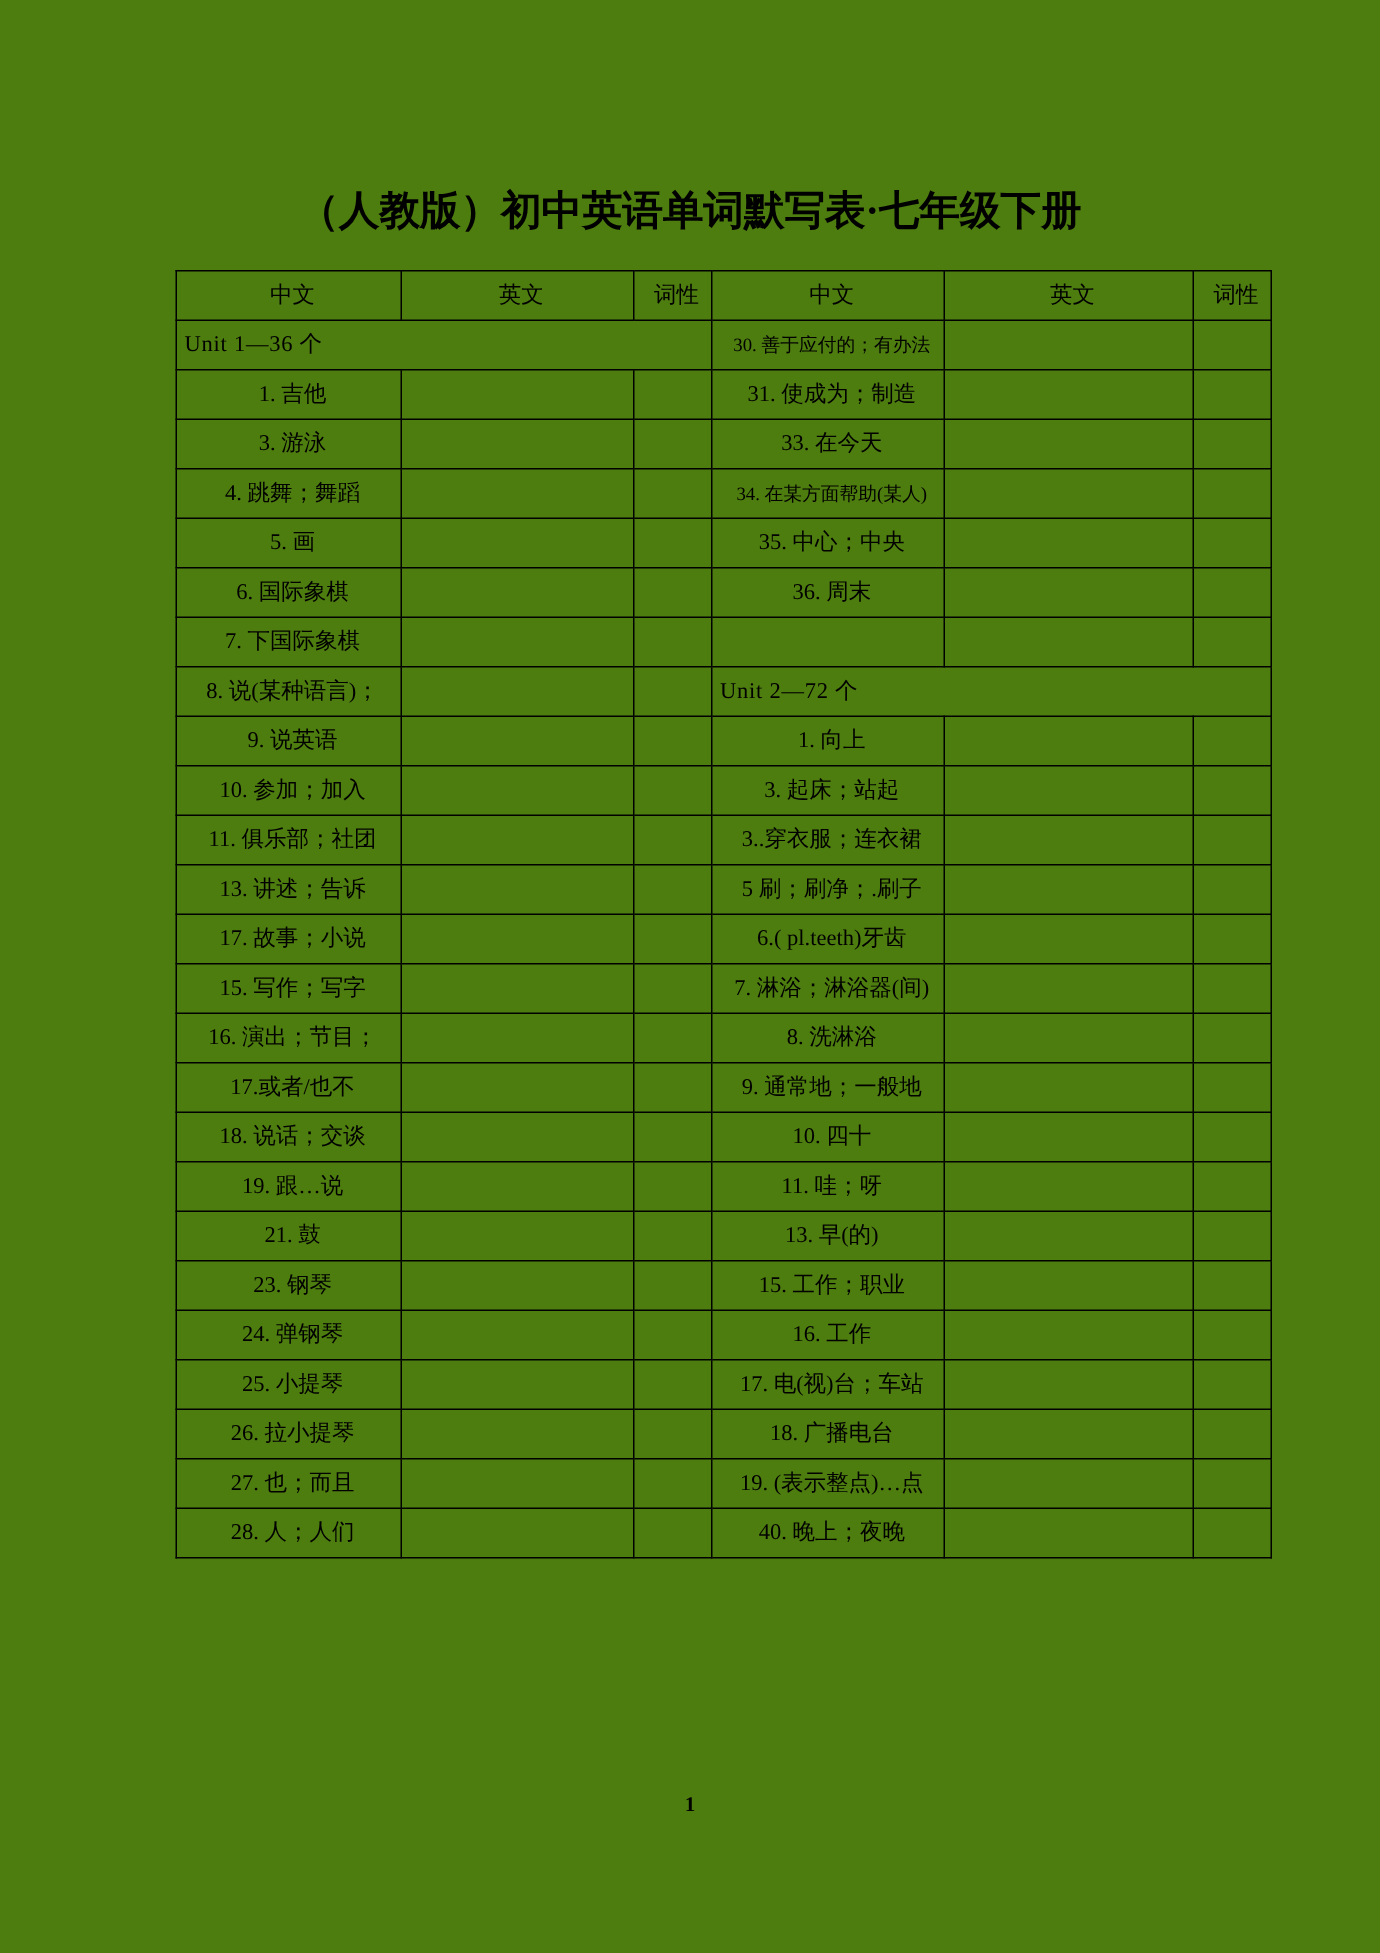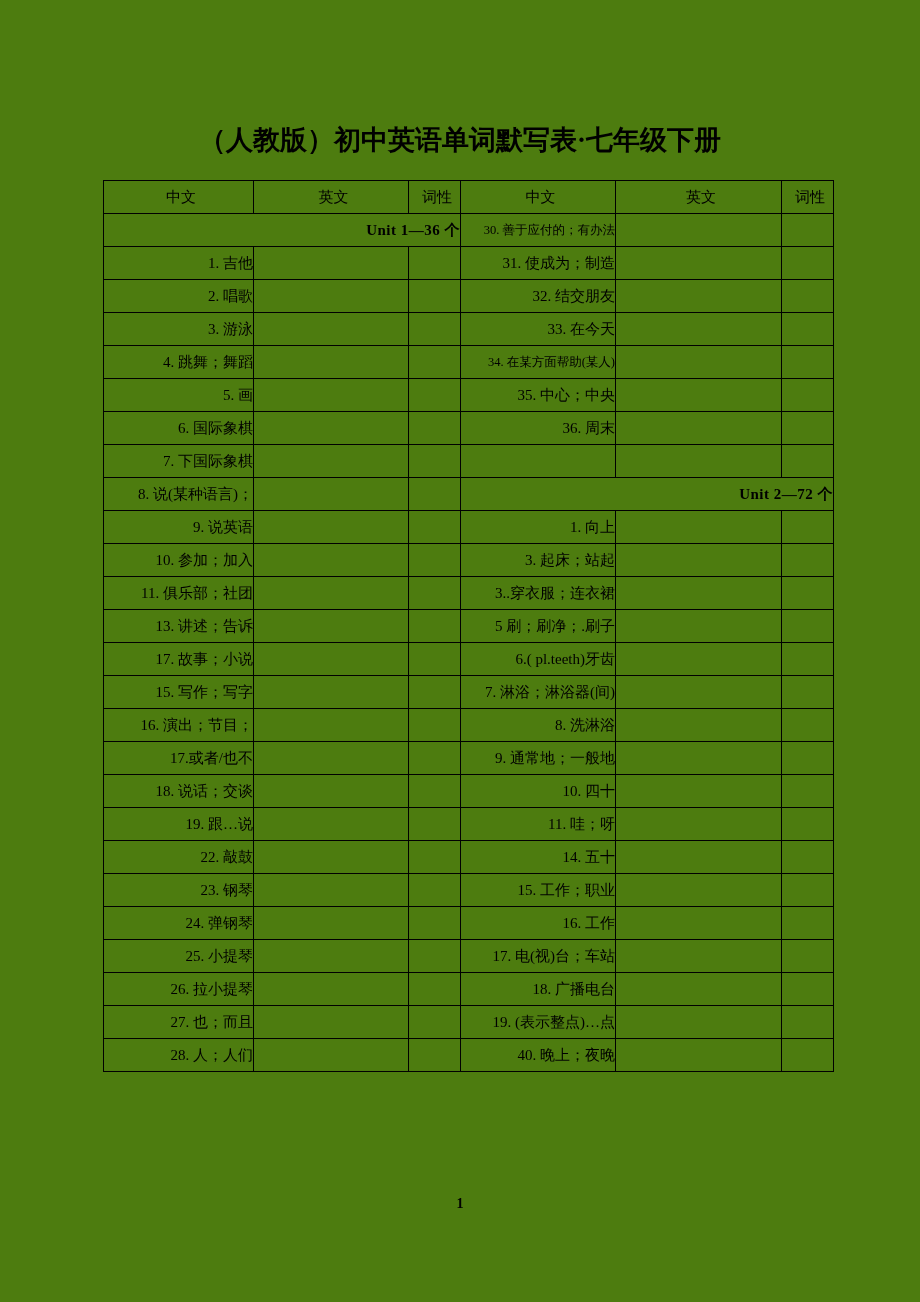--- a/index.html
+++ b/index.html
@@ -29,21 +29,21 @@
     width: 920px;
     text-align: center;
     font-size: 27px;
     font-weight: bold;
     letter-spacing: 0px;
     font-family: "Liberation Serif", "DejaVu Serif", serif;
     white-space: nowrap;
   }
   table.wordtable {
     position: absolute;
-    left: 103px;
+    left: 117px;
     top: 180px;
     width: 730px;
     border-collapse: collapse;
     table-layout: fixed;
   }
   table.wordtable td {
     border: 1px solid #000000;
     height: 32px;
     padding: 0 0 0 5px;
     font-size: 15px;
@@ -61,28 +61,28 @@
   col.c-pos2 { width: 52px; }
 
   td.colhead {
     text-align: center;
     font-size: 15px;
     padding-left: 0;
     height: 27px;
     line-height: 27px;
   }
   td.unithead {
-    text-align: right;
-    font-weight: bold;
+    text-align: left;
+    font-weight: normal;
     font-size: 19px;
     padding-left: 0;
     letter-spacing: 0.5px;
   }
   td.cn {
-    text-align: right;
+    text-align: center;
   }
   td.cn.small {
     font-size: 12.5px;
   }
   td.blank { }
   .pagenum {
     position: absolute;
     left: 0;
     top: 1196px;
     width: 920px;
@@ -124,28 +124,20 @@
         </tr>
         <tr>
           <td class="cn">1. 吉他</td>
           <td class="blank"></td>
           <td class="blank"></td>
           <td class="cn">31. 使成为；制造</td>
           <td class="blank"></td>
           <td class="blank"></td>
         </tr>
         <tr>
-          <td class="cn">2. 唱歌</td>
-          <td class="blank"></td>
-          <td class="blank"></td>
-          <td class="cn">32. 结交朋友</td>
-          <td class="blank"></td>
-          <td class="blank"></td>
-        </tr>
-        <tr>
           <td class="cn">3. 游泳</td>
           <td class="blank"></td>
           <td class="blank"></td>
           <td class="cn">33. 在今天</td>
           <td class="blank"></td>
           <td class="blank"></td>
         </tr>
         <tr>
           <td class="cn">4. 跳舞；舞蹈</td>
           <td class="blank"></td>
@@ -258,24 +250,24 @@
         </tr>
         <tr>
           <td class="cn">19. 跟…说</td>
           <td class="blank"></td>
           <td class="blank"></td>
           <td class="cn">11. 哇；呀</td>
           <td class="blank"></td>
           <td class="blank"></td>
         </tr>
         <tr>
-          <td class="cn">22. 敲鼓</td>
-          <td class="blank"></td>
-          <td class="blank"></td>
-          <td class="cn">14. 五十</td>
+          <td class="cn">21. 鼓</td>
+          <td class="blank"></td>
+          <td class="blank"></td>
+          <td class="cn">13. 早(的)</td>
           <td class="blank"></td>
           <td class="blank"></td>
         </tr>
         <tr>
           <td class="cn">23. 钢琴</td>
           <td class="blank"></td>
           <td class="blank"></td>
           <td class="cn">15. 工作；职业</td>
           <td class="blank"></td>
           <td class="blank"></td>

